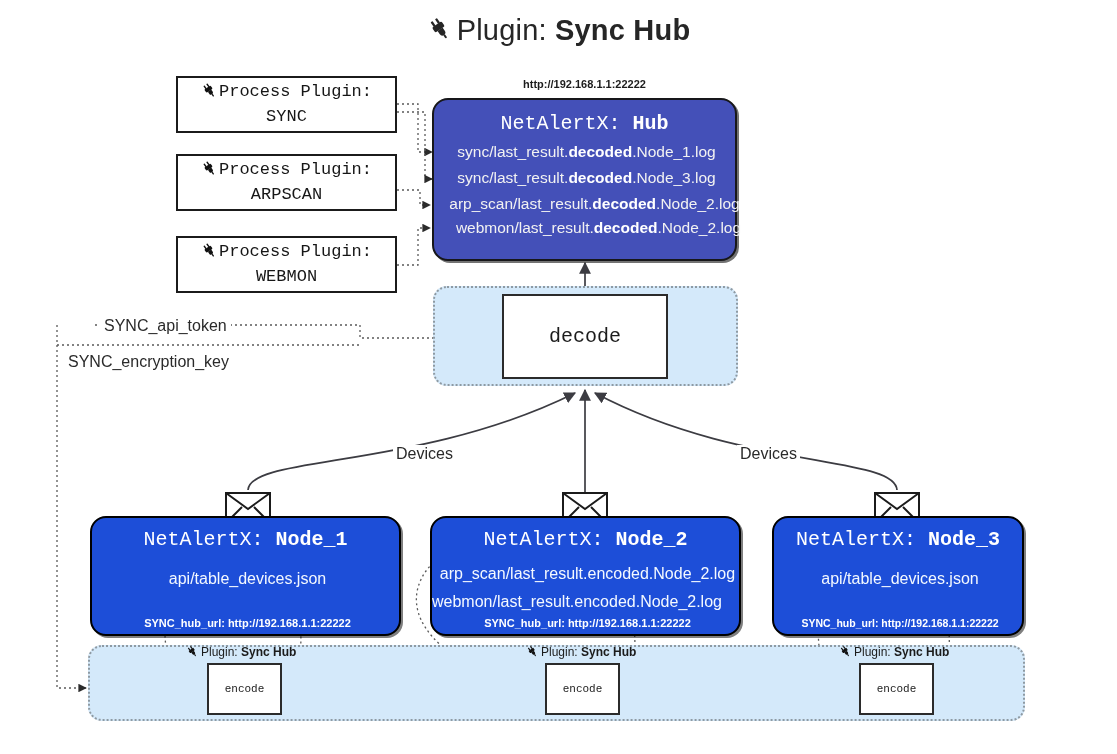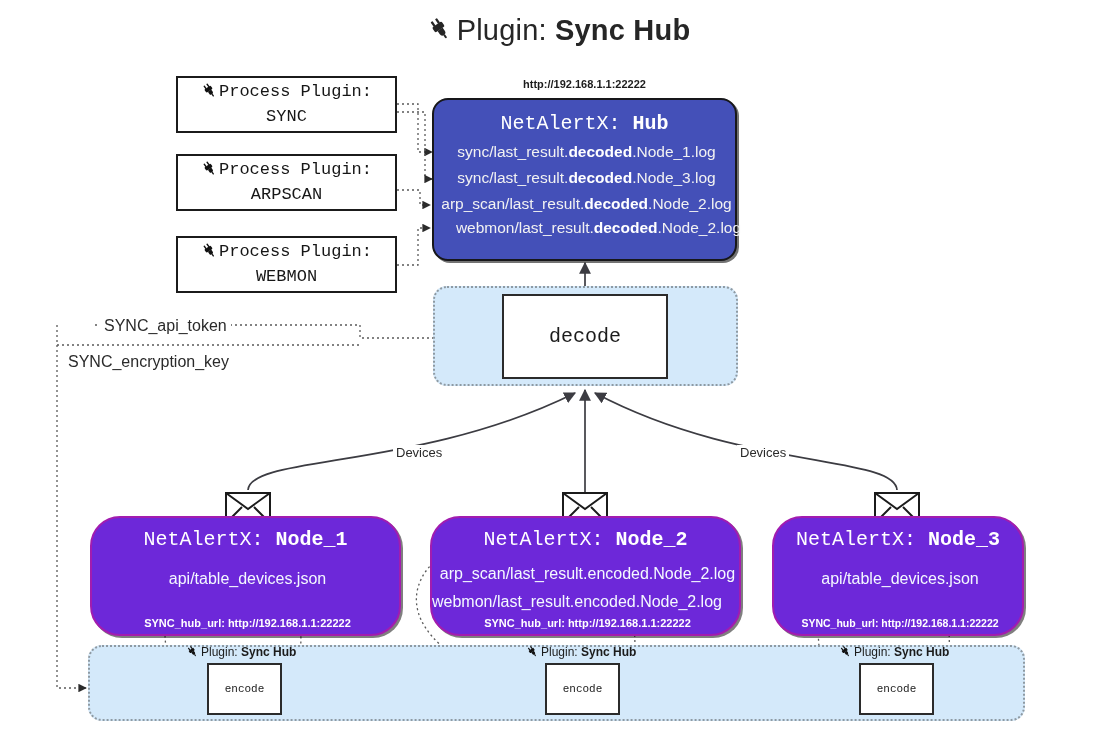--- a/index.html
+++ b/index.html
@@ -40,30 +40,30 @@
   .lightbox{background:#d4e9fa;border:2px dotted #8e9aa3;border-radius:14px;}
 
   
   .procbox{background:#ffffff;border:2px solid #2b2b2b;
            display:flex;align-items:center;justify-content:center;
            font-family:"Liberation Mono","DejaVu Sans Mono",monospace;color:#1c1c1c;}
   #decode{font-size:20px;}
   .encode{font-size:11px;}
 
   
-  .node{background:#6d28d9;border:2px solid #a21caf;border-radius:30px;
+  .node{background:#1d4ed8;border:2px solid #000000;border-radius:16px;
         box-shadow:2px 2px 0 rgba(0,0,0,.5);}
   .node .node-title{font-family:"Liberation Mono","DejaVu Sans Mono",monospace;
         font-size:20px;color:#ffffff;text-align:center;margin-top:10px;white-space:nowrap;}
   .node .node-title .b{font-weight:bold;}
   .node-line{color:#f4f9ff;font-size:16px;text-align:center;white-space:nowrap;line-height:1.55;}
   .node-url{color:#ffffff;font-size:11px;font-weight:bold;text-align:center;white-space:nowrap;}
 
   
-  .elabel{font-size:13px;color:#2a2a2a;background:#ffffff;white-space:nowrap;padding:0 3px;text-align:center;}
+  .elabel{font-size:16px;color:#2a2a2a;background:#ffffff;white-space:nowrap;padding:0 3px;text-align:center;}
   .token-label{font-size:16px;color:#2a2a2a;background:#ffffff;white-space:nowrap;padding:0 4px;}
   .plugin-cap{font-size:12px;color:#1b1b1b;white-space:nowrap;}
   .plugin-cap .b{font-weight:bold;}
   .plugin-cap .plug{margin-right:2px;}
 </style>
 </head>
 <body>
 
 <div id="canvas">
 
@@ -181,21 +181,21 @@
     <div class="hub-title">
       <span>NetAlertX:</span>
       <span class="b">Hub</span>
     </div>
     <div class="hub-line abs" style="left:0;top:44px;width:305px;">
       <span>sync/last_result.</span><span class="b">decoded</span><span>.Node_1.log</span>
     </div>
     <div class="hub-line abs" style="left:0;top:70px;width:305px;">
       <span>sync/last_result.</span><span class="b">decoded</span><span>.Node_3.log</span>
     </div>
-    <div class="hub-line abs" style="left:0;top:96px;width:305px;">
+    <div class="hub-line abs" style="left:8px;top:96px;width:305px;">
       <span>arp_scan/last_result.</span><span class="b">decoded</span><span>.Node_2.log</span>
     </div>
     <div class="hub-line abs" style="left:0;top:120px;width:329px;">
       <span>webmon/last_result.</span><span class="b">decoded</span><span>.Node_2.log</span>
     </div>
   </div>
 
   <div class="abs lightbox" style="left:433px;top:286px;width:305px;height:100px;"></div>
   <div class="abs procbox" id="decode" style="left:502px;top:294px;width:166px;height:85px;">decode</div>
 

